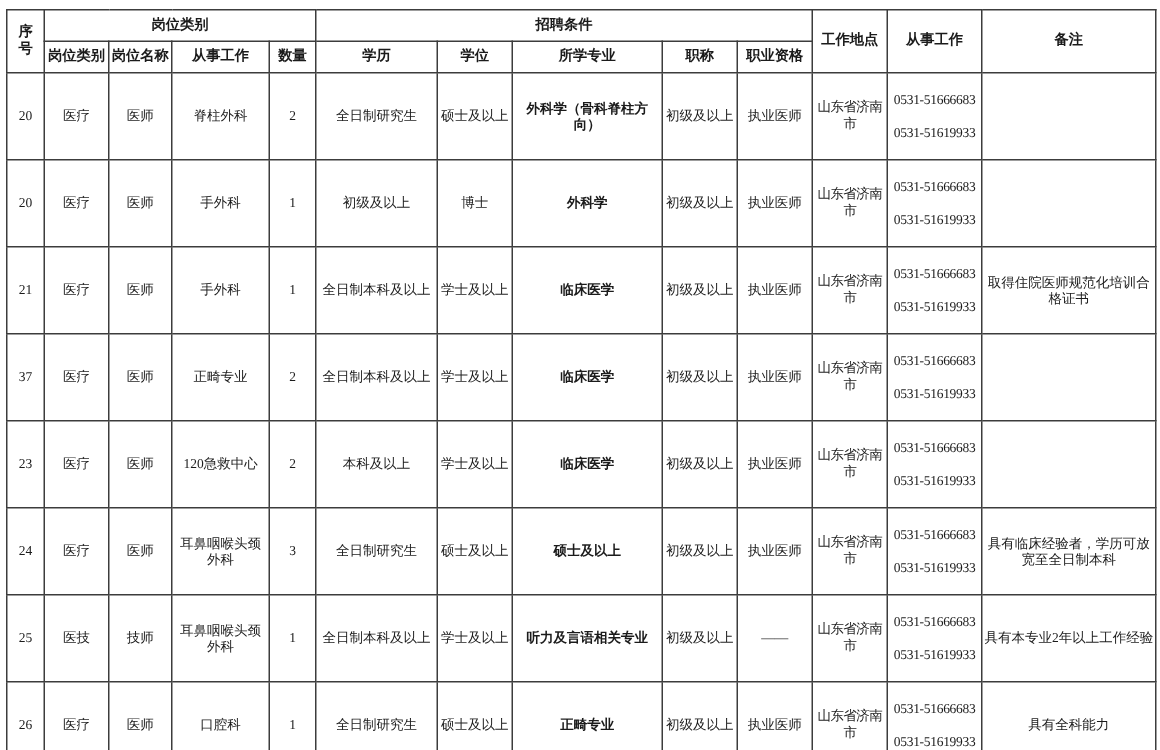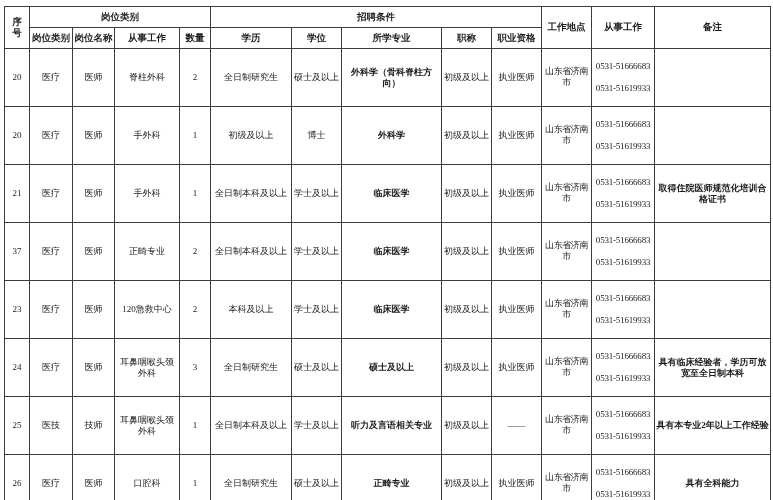--- a/index.html
+++ b/index.html
@@ -47,21 +47,21 @@
     font-family: Liberation Mono, monospace;
   }
   td.cell-phone {
     white-space: nowrap;
     font-size: 8.5px;
     letter-spacing: -0.2px;
     line-height: 10px;
     padding: 1px 0;
   }
   td.cell-major { padding: 1px 2px; font-weight: bold; }
-  td.cell-remark { padding: 1px 3px; font-weight: bold; }
+  td.cell-remark { padding: 1px 3px; }
 </style>
 </head>
 <body>
 
 <div class="page">
   <table class="recruit">
     <colgroup>
       <col style="width:25px">
       <col style="width:43px">
       <col style="width:42px">

